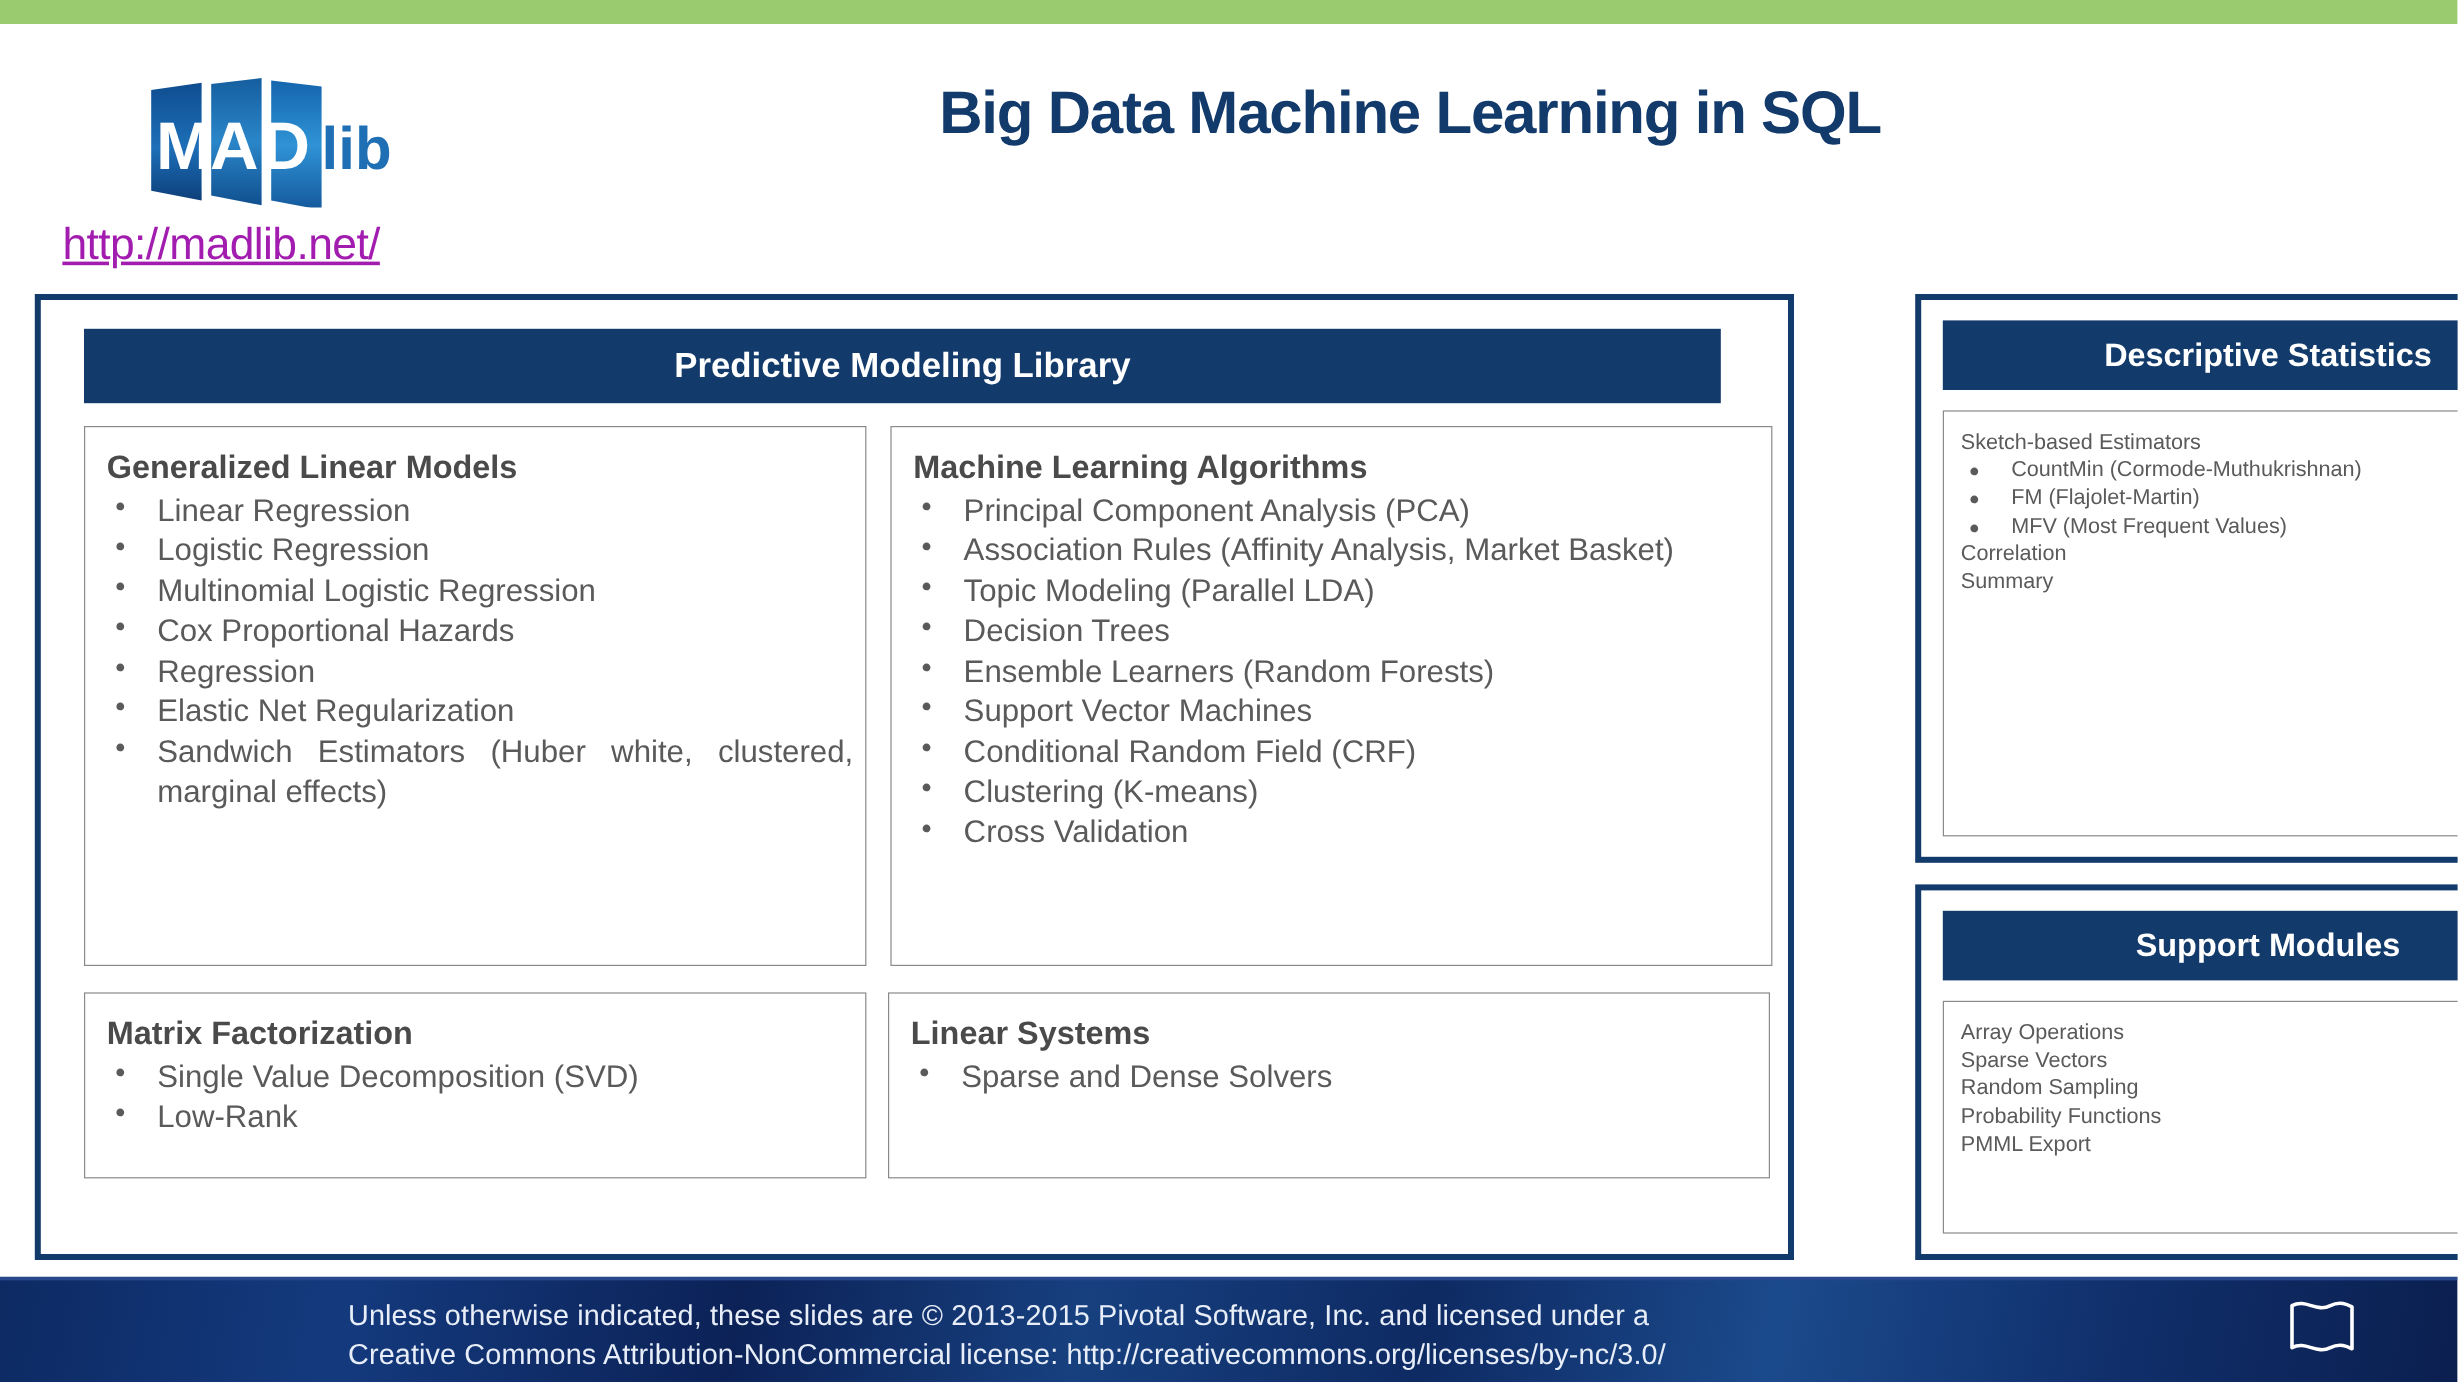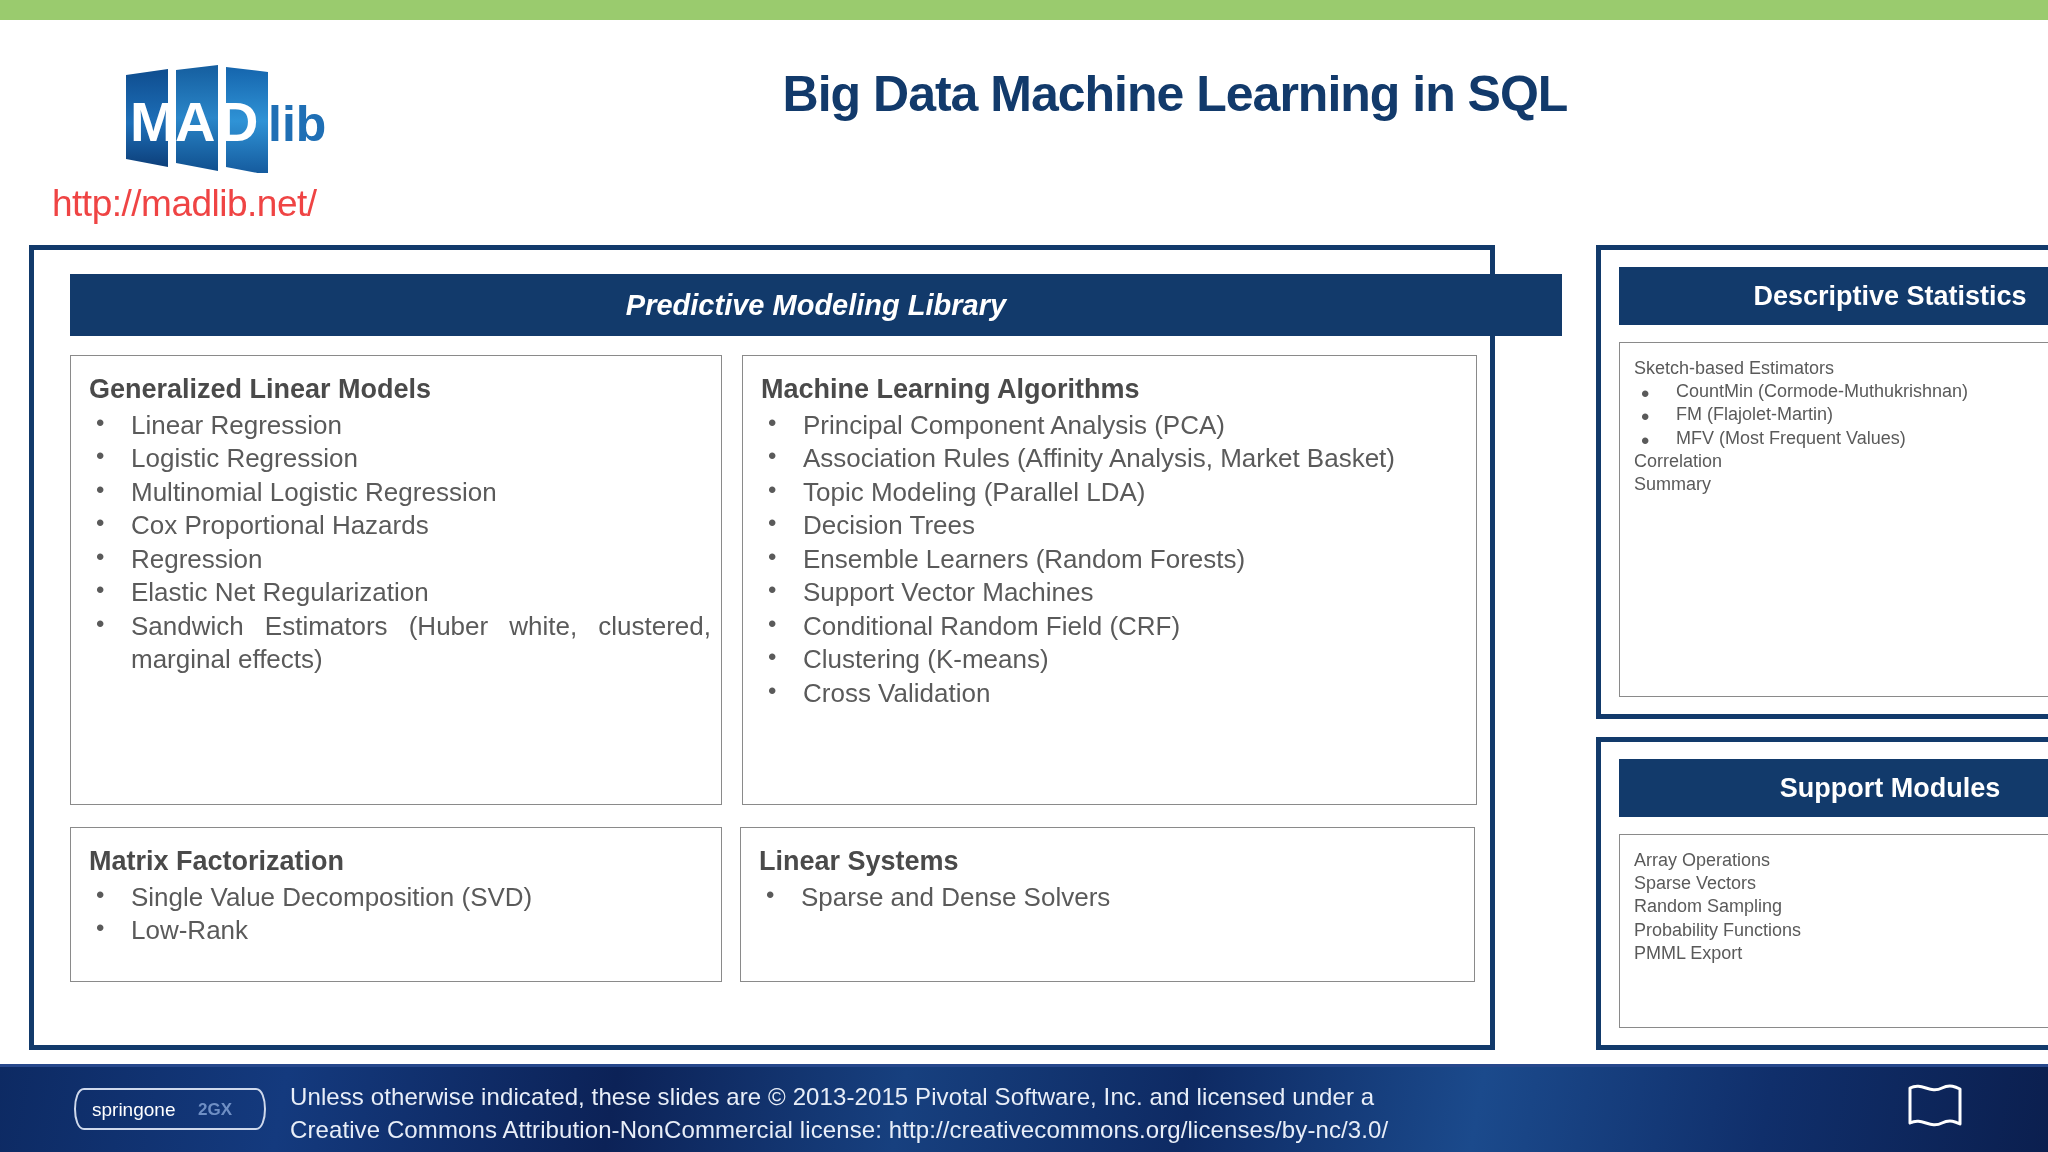--- a/index.html
+++ b/index.html
@@ -46,23 +46,24 @@
     width: 220px;
     height: 110px;
   }
   .logo svg { display: block; }
 
   .site-url {
     position: absolute;
     left: 52px;
     top: 160px;
     font-size: 37px;
-    color: #ef4444;
+    color: #a21caf;
     letter-spacing: -0.5px;
     white-space: nowrap;
+    text-decoration: underline;
   }
 
   .slide-title {
     position: absolute;
     left: 410px;
     top: 42px;
     width: 1530px;
     text-align: center;
     font-size: 50px;
     font-weight: bold;
@@ -91,24 +92,23 @@
     display: flex;
     align-items: center;
     justify-content: center;
     box-sizing: border-box;
   }
 
   .pml-header {
     position: absolute;
     left: 36px;
     top: 24px;
-    width: 1492px;
+    width: 1364px;
     height: 62px;
     font-size: 29px;
-    font-style: italic;
   }
 
   .subbox {
     position: absolute;
     border: 1px solid #8a8a8a;
     background: #ffffff;
     box-sizing: border-box;
     padding: 16px 4px 10px 18px;
   }
 
@@ -388,27 +388,20 @@
       <div class="plain-line">Probability Functions</div>
       <div class="plain-line">PMML Export</div>
     </div>
   </div>
 
 </div>
 
 <div class="footer">
   <div class="footer-top-line"></div>
 
-  <div class="springone-logo">
-    <svg width="200" height="52" viewBox="0 0 200 52" xmlns="http://www.w3.org/2000/svg">
-      <path d="M14 6 C2 6 2 46 14 46 L186 46 C198 46 198 6 186 6 Z" fill="none" stroke="#cfd9ec" stroke-width="2"></path>
-      <text x="22" y="33" font-family="Liberation Sans, sans-serif" font-size="19" fill="#ffffff">springone</text>
-      <text x="128" y="32" font-family="Liberation Sans, sans-serif" font-size="17" font-weight="bold" fill="#6f8fc4">2GX</text>
-    </svg>
-  </div>
 
   <div class="footer-text">
     <div>Unless otherwise indicated, these slides are © 2013-2015 Pivotal Software, Inc. and licensed under a</div>
     <div>Creative Commons Attribution-NonCommercial license: http://creativecommons.org/licenses/by-nc/3.0/</div>
   </div>
 
   <div class="flag-icon">
     <svg width="62" height="54" viewBox="0 0 62 54" xmlns="http://www.w3.org/2000/svg">
       <path d="M6 6 C18 0 26 12 38 6 C46 2 52 5 56 7 L56 42 C52 40 46 37 38 41 C26 47 18 35 6 41 Z" fill="none" stroke="#ffffff" stroke-width="3" stroke-linejoin="round" stroke-linecap="round"></path>
     </svg>

